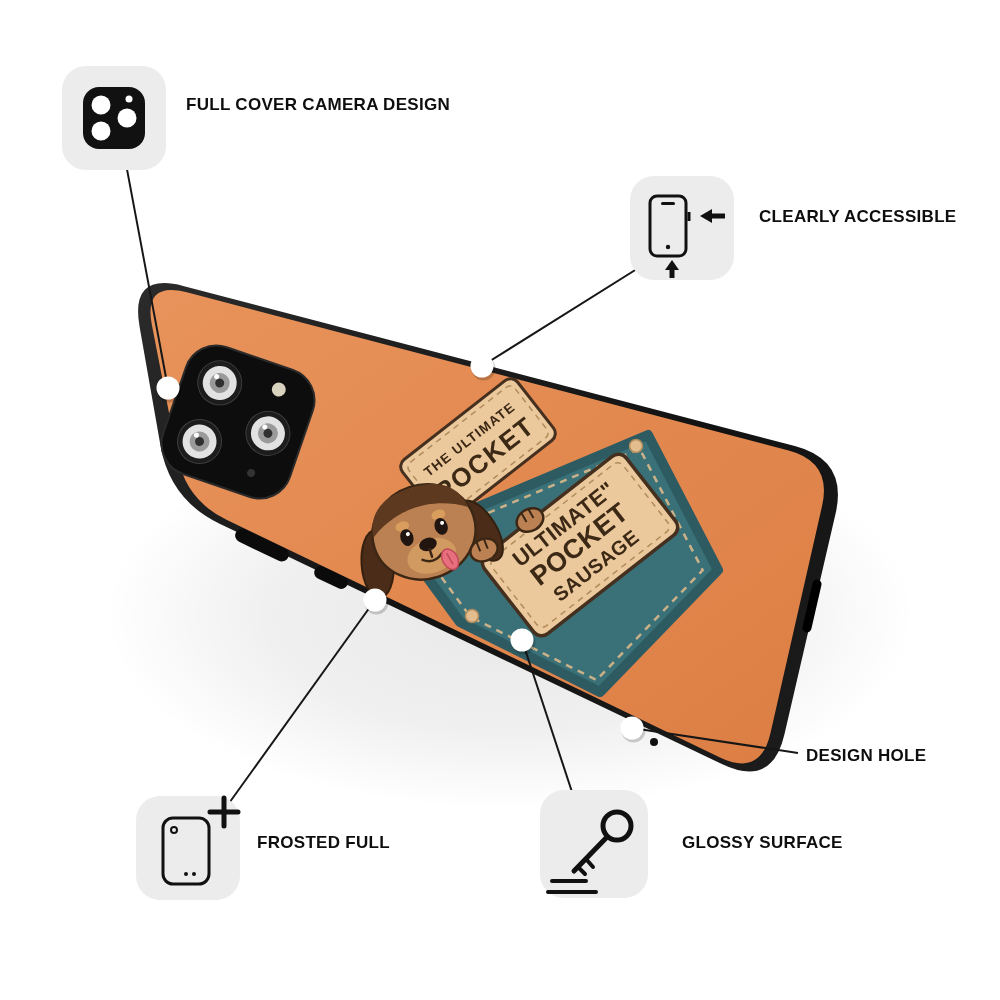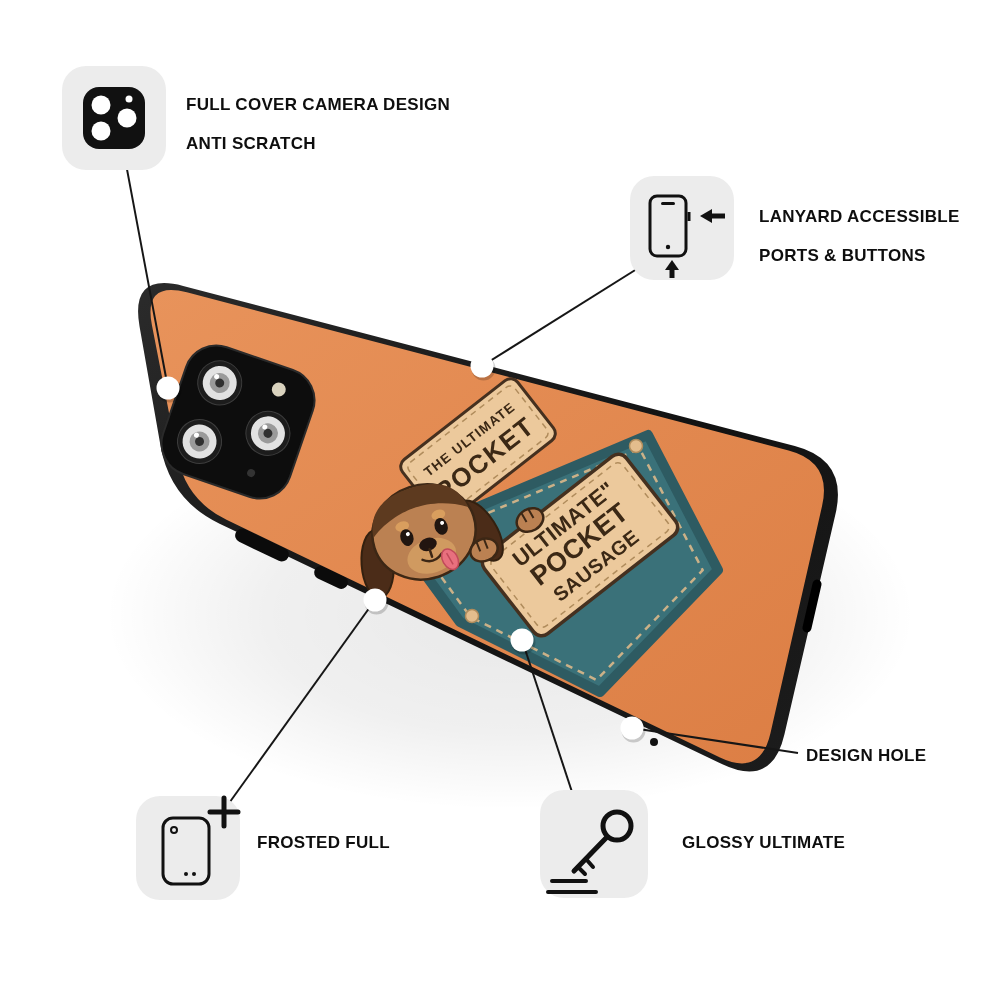--- a/index.html
+++ b/index.html
@@ -191,33 +191,31 @@
     <circle cx="375" cy="600" r="11.5" fill="#ffffff"></circle>
     <circle cx="523.5" cy="642.5" r="12" fill="rgba(0,0,0,0.18)"></circle>
     <circle cx="522" cy="640" r="11.5" fill="#ffffff"></circle>
     <circle cx="633.5" cy="730.5" r="12" fill="rgba(0,0,0,0.18)"></circle>
     <circle cx="632" cy="728" r="11.5" fill="#ffffff"></circle>
   </g>
 </svg>
 
 <div class="label" style="left:186px;top:85px;">
   <div>FULL COVER CAMERA DESIGN</div>
-  <div>ANTI SCRATCH</div>
 </div>
 
 <div class="label" style="left:759px;top:197px;">
-  <div>LANYARD ACCESSIBLE</div>
-  <div>PORTS &amp; BUTTONS</div>
+  <div>CLEARLY ACCESSIBLE</div>
 </div>
 
 <div class="label" style="left:806px;top:736px;">
   <div>DESIGN HOLE</div>
 </div>
 
 <div class="label" style="left:257px;top:823px;">
   <div>FROSTED FULL</div>
 </div>
 
 <div class="label" style="left:682px;top:823px;">
-  <div>GLOSSY ULTIMATE</div>
+  <div>GLOSSY SURFACE</div>
 </div>
 
 </div>
 
 </body></html>

